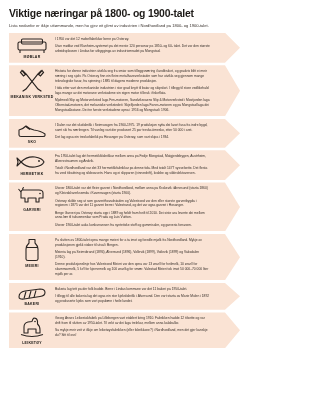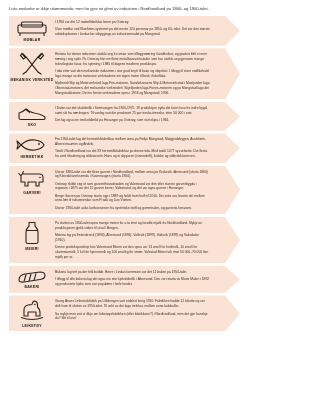--- a/index.html
+++ b/index.html
@@ -45,20 +45,21 @@
     margin:0 0 2.6px 0;
     font-size:3.3px;line-height:1.44;color:#352e29;
   }
   .body p:last-child{margin-bottom:0;}
 </style>
 </head>
 <body>
 
 <div class="page">
 
+  <div class="title">Viktige næringar på 1800- og 1900-talet</div>
   <div class="subtitle">Lista nedanfor er ikkje uttømmande, men ho gjev eit glimt av industrien i Nordhordland på 1800- og 1900-talet.</div>
 
   <div class="sections">
 
     <div class="band">
       <div class="iconcell">
         <svg width="32" height="17" viewBox="0 0 32 17" fill="none" stroke="#2b2522" stroke-width="1.1">
           <rect x="2" y="5" width="28" height="8" rx="1.5"></rect>
           <rect x="5.5" y="2" width="21" height="5" rx="1.2"></rect>
           <line x1="4" y1="13" x2="4" y2="16"></line>

